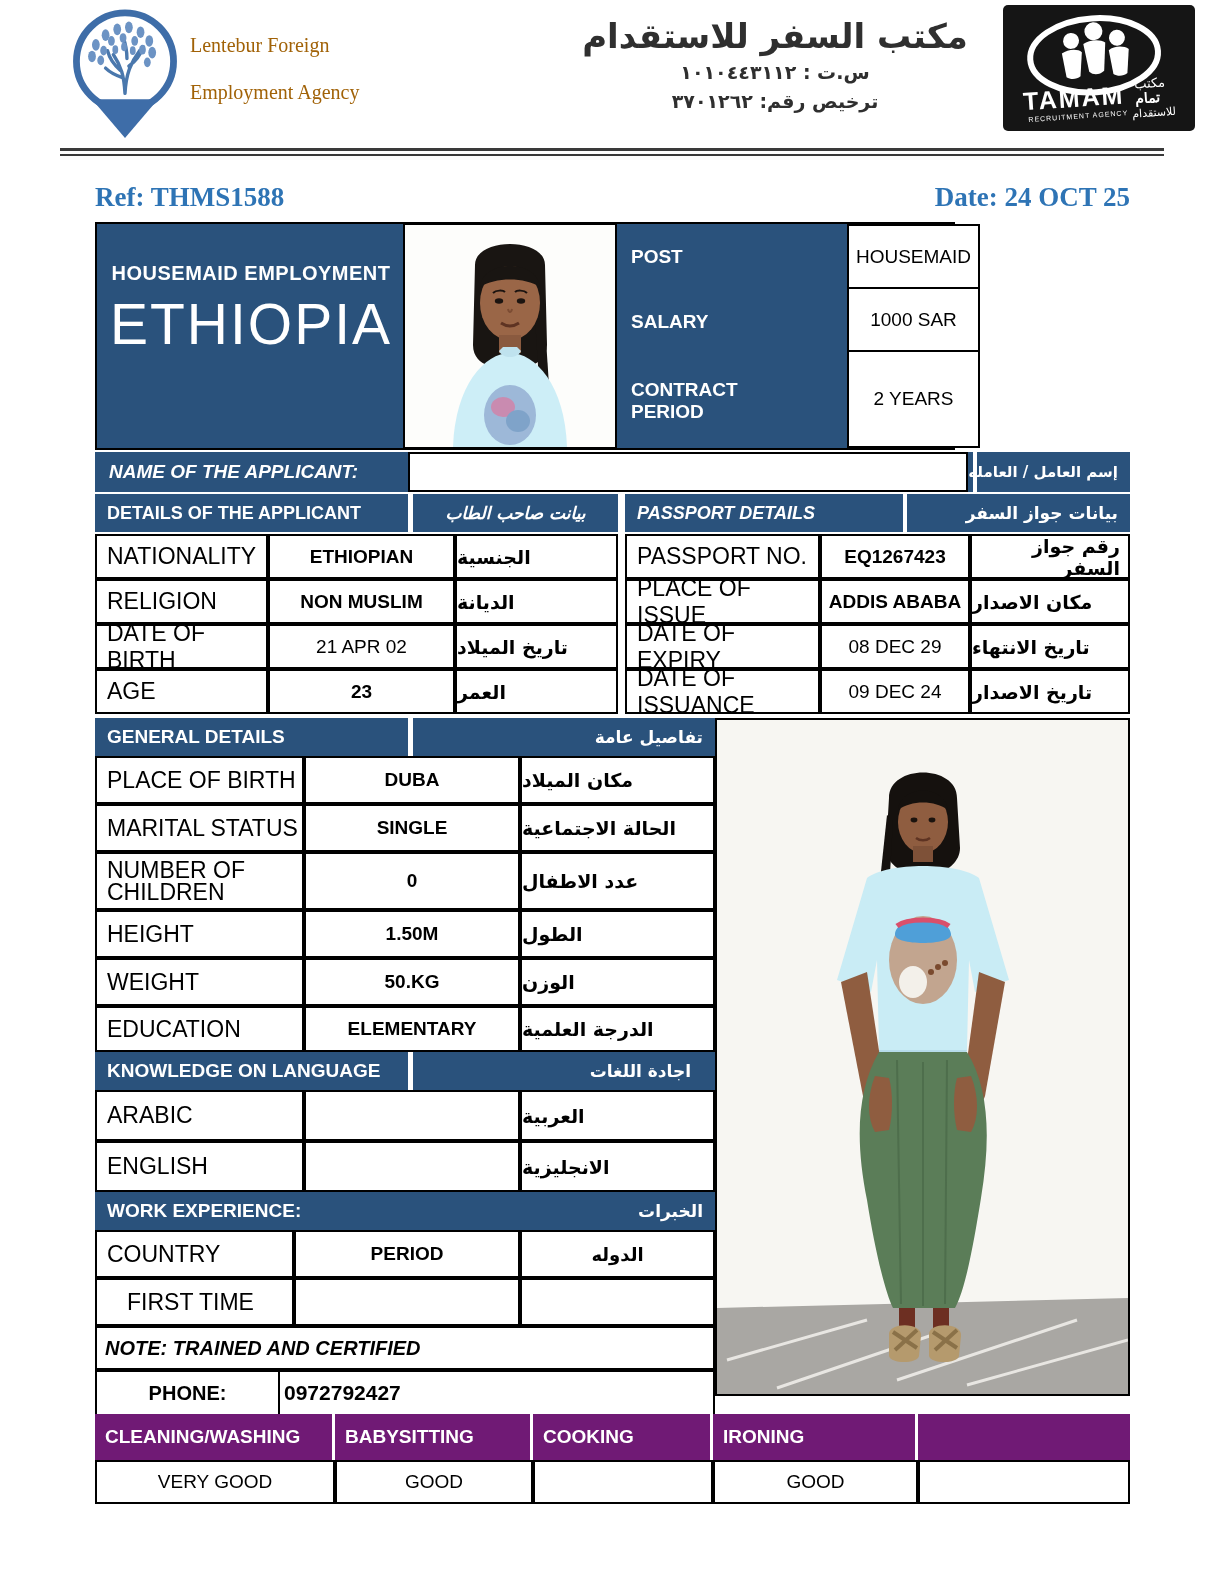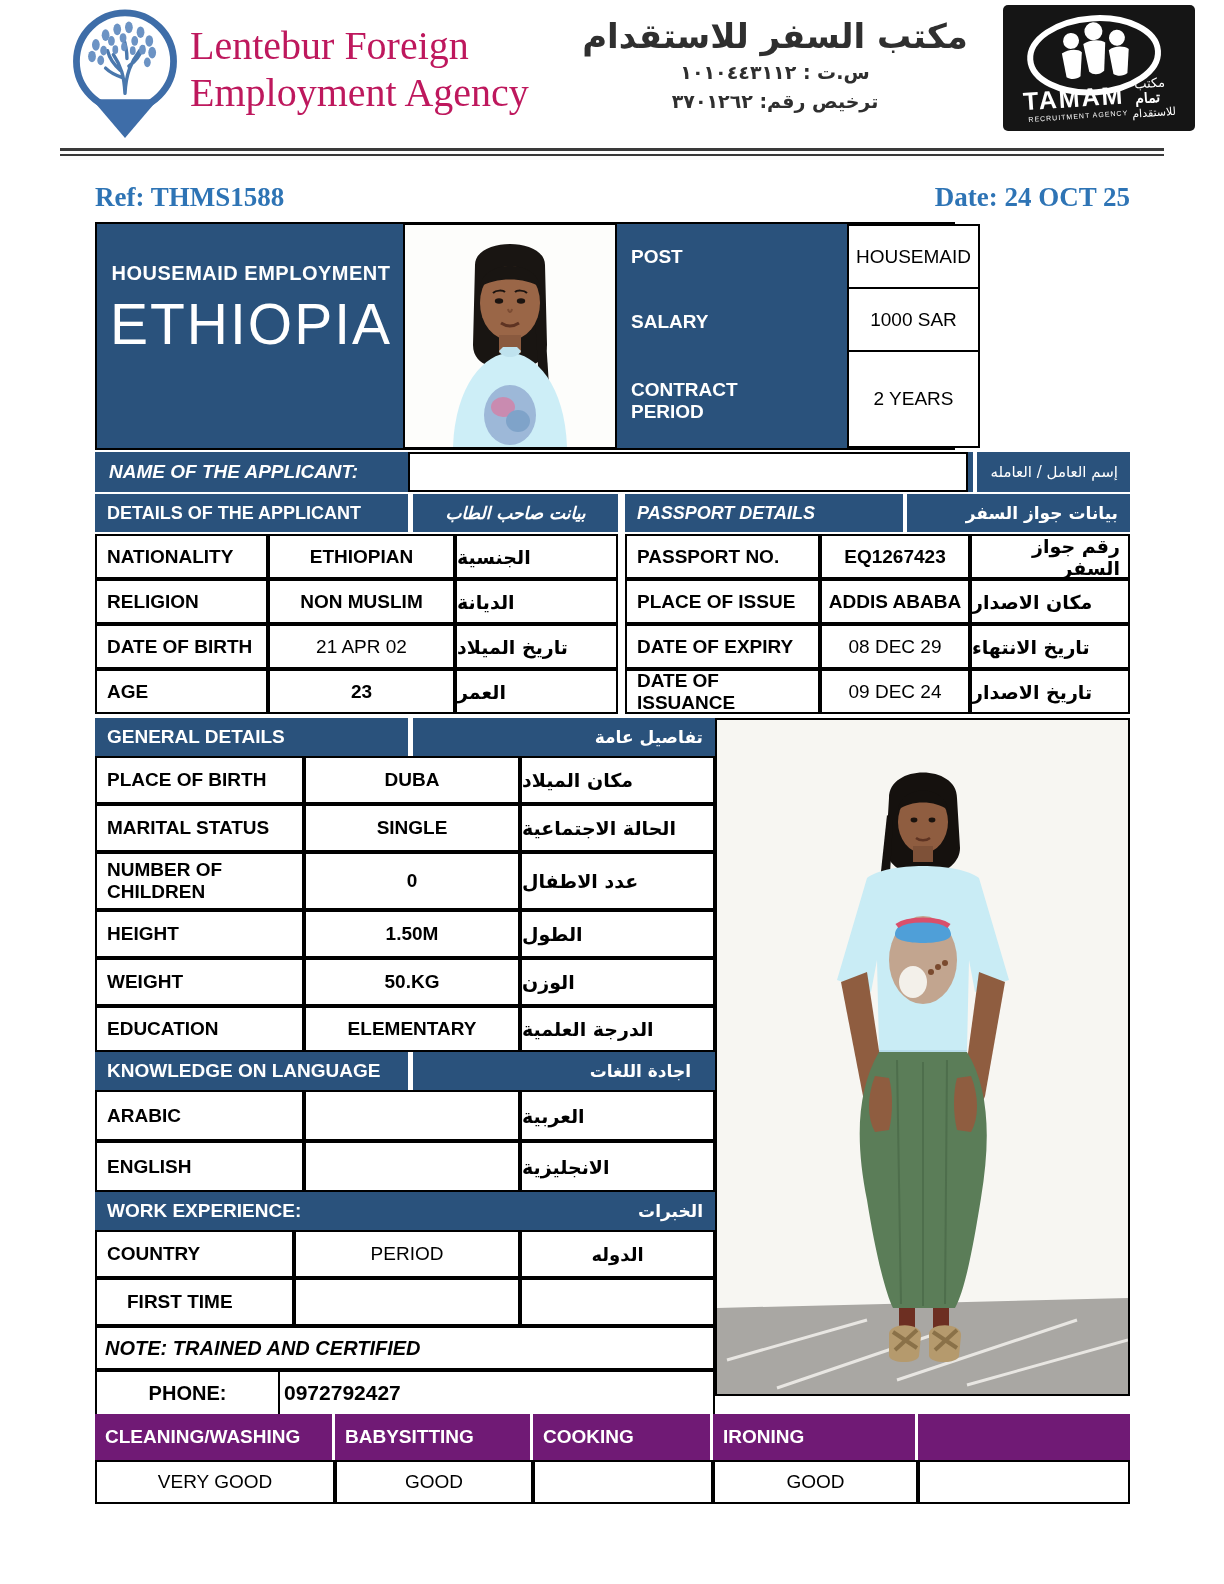--- a/index.html
+++ b/index.html
@@ -8,34 +8,34 @@
     width:1224px; height:1584px; position:relative;
     font-family:"Liberation Sans", sans-serif;
     color:#000;
   }
   .abs { position:absolute; }
   .blue { background:#2A527C; color:#fff; }
   .ar { font-family:"DejaVu Sans", sans-serif; direction:rtl; }
   .serif { font-family:"Liberation Serif", serif; }
 
   
-  #agency-name { left:190px; top:22px; width:420px; color:#be185d; font-size:40px; line-height:47px; }
+  #agency-name { left:190px; top:22px; width:420px; color:#a16207; font-size:20px; line-height:47px; }
   #arabic-head { left:575px; top:14px; width:400px; text-align:center; color:#2f2f2f; }
   #arabic-head .l1 { font-size:34px; font-weight:bold; line-height:44px; }
   #arabic-head .l2, #arabic-head .l3 { font-size:19px; font-weight:bold; line-height:29px; }
   #tamam-box { left:1003px; top:5px; }
 
   .dbl-rule { left:60px; width:1104px; height:0; border-top:3px solid #3a3a3a; }
 
   #ref-row { left:95px; top:182px; width:1035px; display:flex; justify-content:space-between;
              color:#2E74B5; font-size:27px; font-weight:bold; }
 
   
   .cellb { border:2px solid #000; background:#fff; display:flex; align-items:center; }
-  .lblcell { font-weight:bold; font-size:19px; padding-left:10px; }
+  .lblcell { font-weight:normal; font-size:23px; padding-left:10px; }
   .valcell { justify-content:center; font-weight:600; font-size:19px; text-align:center; }
   .arcell  { justify-content:flex-end; padding-right:8px; font-weight:bold; font-size:19px; }
 
   
   #top-table { left:95px; top:222px; width:860px; height:228px; border:2px solid #000; background:#2A527C; }
   #banner { left:0; top:0; width:308px; height:224px; text-align:center; color:#fff; }
   #banner .t1 { margin-top:38px; font-size:20px; font-weight:bold; letter-spacing:.5px; }
   #banner .t2 { margin-top:6px; font-size:57px; letter-spacing:2px; font-weight:500; }
   #headshot-cell { left:306px; top:-1px; width:214px; height:226px; background:#fff; border:2px solid #000; }
   .toplbl { left:520px; width:230px; color:#fff; font-weight:bold; font-size:19px; padding-left:14px;
@@ -47,21 +47,21 @@
 
   
   #name-row { left:95px; top:452px; width:1035px; height:40px; }
   #name-row .lbl { position:absolute; left:14px; top:0; height:40px; display:flex; align-items:center;
                    font-weight:bold; font-style:italic; font-size:19px; }
   #name-box { position:absolute; left:313px; top:0; width:560px; height:40px; background:#fff;
               border:2px solid #000; display:flex; align-items:center; justify-content:center;
               font-weight:bold; font-size:21px; letter-spacing:.5px; }
   #name-row .gap { position:absolute; left:878px; top:0; width:4px; height:40px; background:#fff; }
   #name-row .arx { position:absolute; right:12px; top:0; height:40px; display:flex; align-items:center;
-                   font-size:15px; font-weight:normal; }
+                   font-size:15px; font-weight:bold; }
 
   
   .band { height:38px; }
   .band .en { font-weight:bold; font-size:18px; padding-left:12px; display:flex; align-items:center; height:100%; }
   .band .aren { display:flex; align-items:center; height:100%; font-weight:bold; font-size:17px; }
 
   
   .row-h { height:45px; }
 
   
@@ -298,21 +298,21 @@
 </div>
 
 <div class="abs blue band" style="left:95px; top:1192px; width:620px; display:flex; justify-content:space-between; padding-right:12px;">
   <div class="en" style="font-size:19px;">WORK EXPERIENCE:</div>
   <div class="aren ar">الخبرات</div>
 </div>
 
 <div class="abs" style="left:95px; top:1230px; width:620px;">
   <div style="display:grid; grid-template-columns:199px 226px 195px;">
     <div class="cellb lblcell" style="height:48px;">COUNTRY</div>
-    <div class="cellb valcell" style="height:48px; font-weight:400;">PERIOD</div>
+    <div class="cellb valcell" style="height:48px; font-weight:700;">PERIOD</div>
     <div class="cellb ar" style="height:48px; justify-content:center; font-weight:bold; font-size:18px;">الدوله</div>
     <div class="cellb lblcell" style="height:48px; padding-left:30px;">FIRST TIME</div>
     <div class="cellb valcell" style="height:48px;"></div>
     <div class="cellb arcell ar" style="height:48px;"></div>
   </div>
 </div>
 
 <div class="abs cellb" style="left:95px; top:1326px; width:620px; height:44px; font-weight:bold; font-style:italic; font-size:20px; padding-left:8px;">NOTE: TRAINED AND CERTIFIED</div>
 
 <div class="abs" style="left:95px; top:1370px; width:620px; height:46px;">

